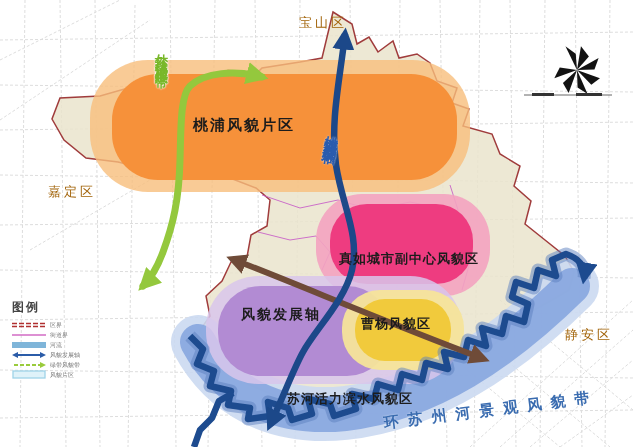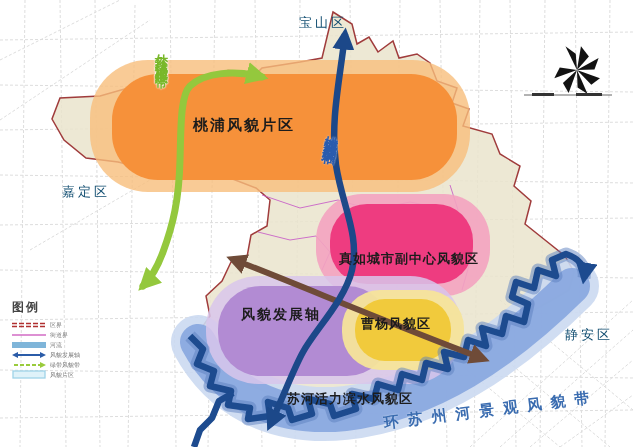--- a/index.html
+++ b/index.html
@@ -1,20 +1,20 @@
 <!DOCTYPE html>
 <html><head>
 <meta charset="utf-8">
 <style>
   html,body{margin:0;padding:0;background:#fff;}
   .stage{position:relative;width:633px;height:447px;overflow:hidden;background:#ffffff;
          font-family:"Liberation Sans","DejaVu Sans",sans-serif;}
   .stage svg{position:absolute;left:0;top:0;}
   .lbl{position:absolute;white-space:nowrap;}
-  .region-lbl{color:#0c4a6e;font-size:13px;letter-spacing:3px;}
+  .region-lbl{color:#a16207;font-size:13px;letter-spacing:3px;}
   .zone-lbl{color:#1c1c1c;font-weight:600;}
   .vtext{writing-mode:vertical-rl;text-orientation:upright;}
   .green-axis-lbl{color:#79b82a;font-weight:700;font-size:13px;letter-spacing:3px;
                   text-shadow:0 0 2px #fff,0 0 2px #fff;}
   .blue-axis-lbl{color:#2b5cae;font-weight:700;font-size:14px;letter-spacing:2px;
                  transform:rotate(10deg);transform-origin:top left;text-shadow:0 0 2px rgba(255,255,255,.6);}
   .creek-lbl{color:#3a6cb0;font-weight:700;font-size:15px;letter-spacing:9px;
              transform:rotate(-7deg);transform-origin:left center;text-shadow:0 0 2px rgba(255,255,255,.6);}
   .legend{position:absolute;left:12px;top:299px;width:100px;}
   .legend-title{font-size:12px;font-weight:700;color:#444;letter-spacing:2px;margin-bottom:4px;}
@@ -140,21 +140,21 @@
   </g>
 
   <g>
     <line x1="524" y1="95" x2="612" y2="95" stroke="#666" stroke-width="1"></line>
     <rect x="532" y="93" width="22" height="3" fill="#333"></rect>
     <rect x="576" y="93" width="26" height="3" fill="#333"></rect>
   </g>
 </svg>
 
 <div class="lbl region-lbl" style="left:299px;top:14px;">宝山区</div>
-<div class="lbl region-lbl" style="left:62px;top:183px;">嘉定区</div>
+<div class="lbl region-lbl" style="left:48px;top:183px;">嘉定区</div>
 <div class="lbl region-lbl" style="left:565px;top:326px;">静安区</div>
 
 <div class="lbl zone-lbl" style="left:193px;top:116px;font-size:15px;letter-spacing:2px;">桃浦风貌片区</div>
 <div class="lbl zone-lbl" style="left:339px;top:250px;font-size:13px;letter-spacing:1px;">真如城市副中心风貌区</div>
 <div class="lbl zone-lbl" style="left:241px;top:306px;font-size:14px;letter-spacing:2px;">风貌发展轴</div>
 <div class="lbl zone-lbl" style="left:361px;top:315px;font-size:13px;letter-spacing:1px;text-align:center;">曹杨风貌区</div>
 <div class="lbl zone-lbl" style="left:287px;top:390px;font-size:13px;letter-spacing:1px;">苏河活力滨水风貌区</div>
 
 <div class="lbl vtext green-axis-lbl" style="left:152px;top:44px;">外环桃浦楔形绿带</div>
 <div class="lbl vtext blue-axis-lbl" style="left:326px;top:124px;">桃浦河风貌发展轴</div>

